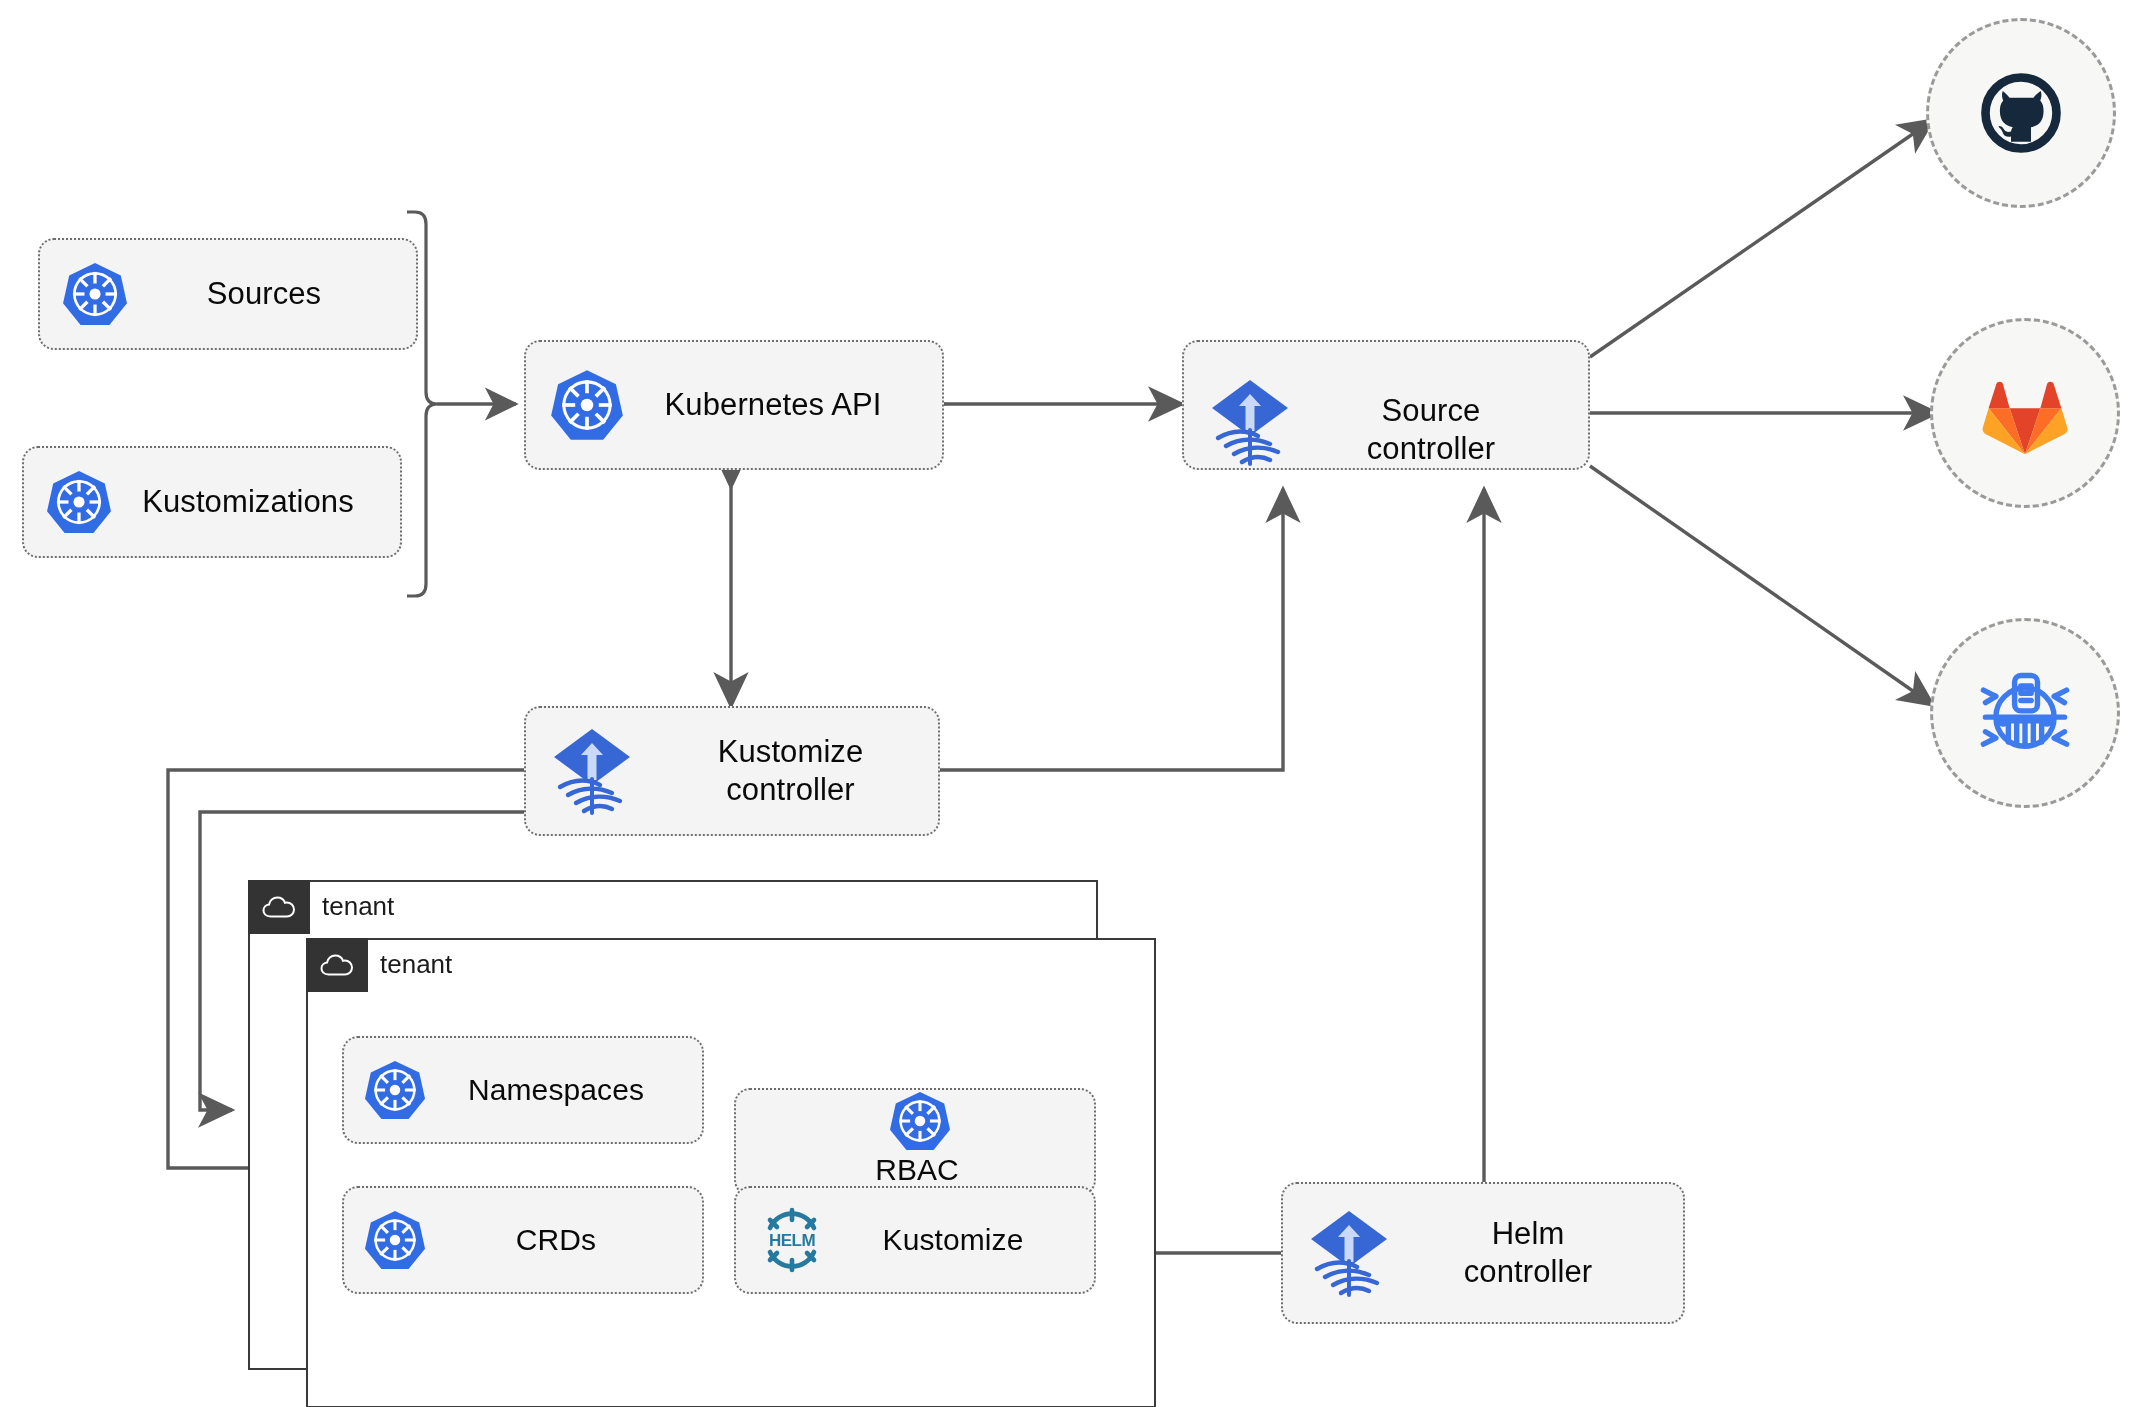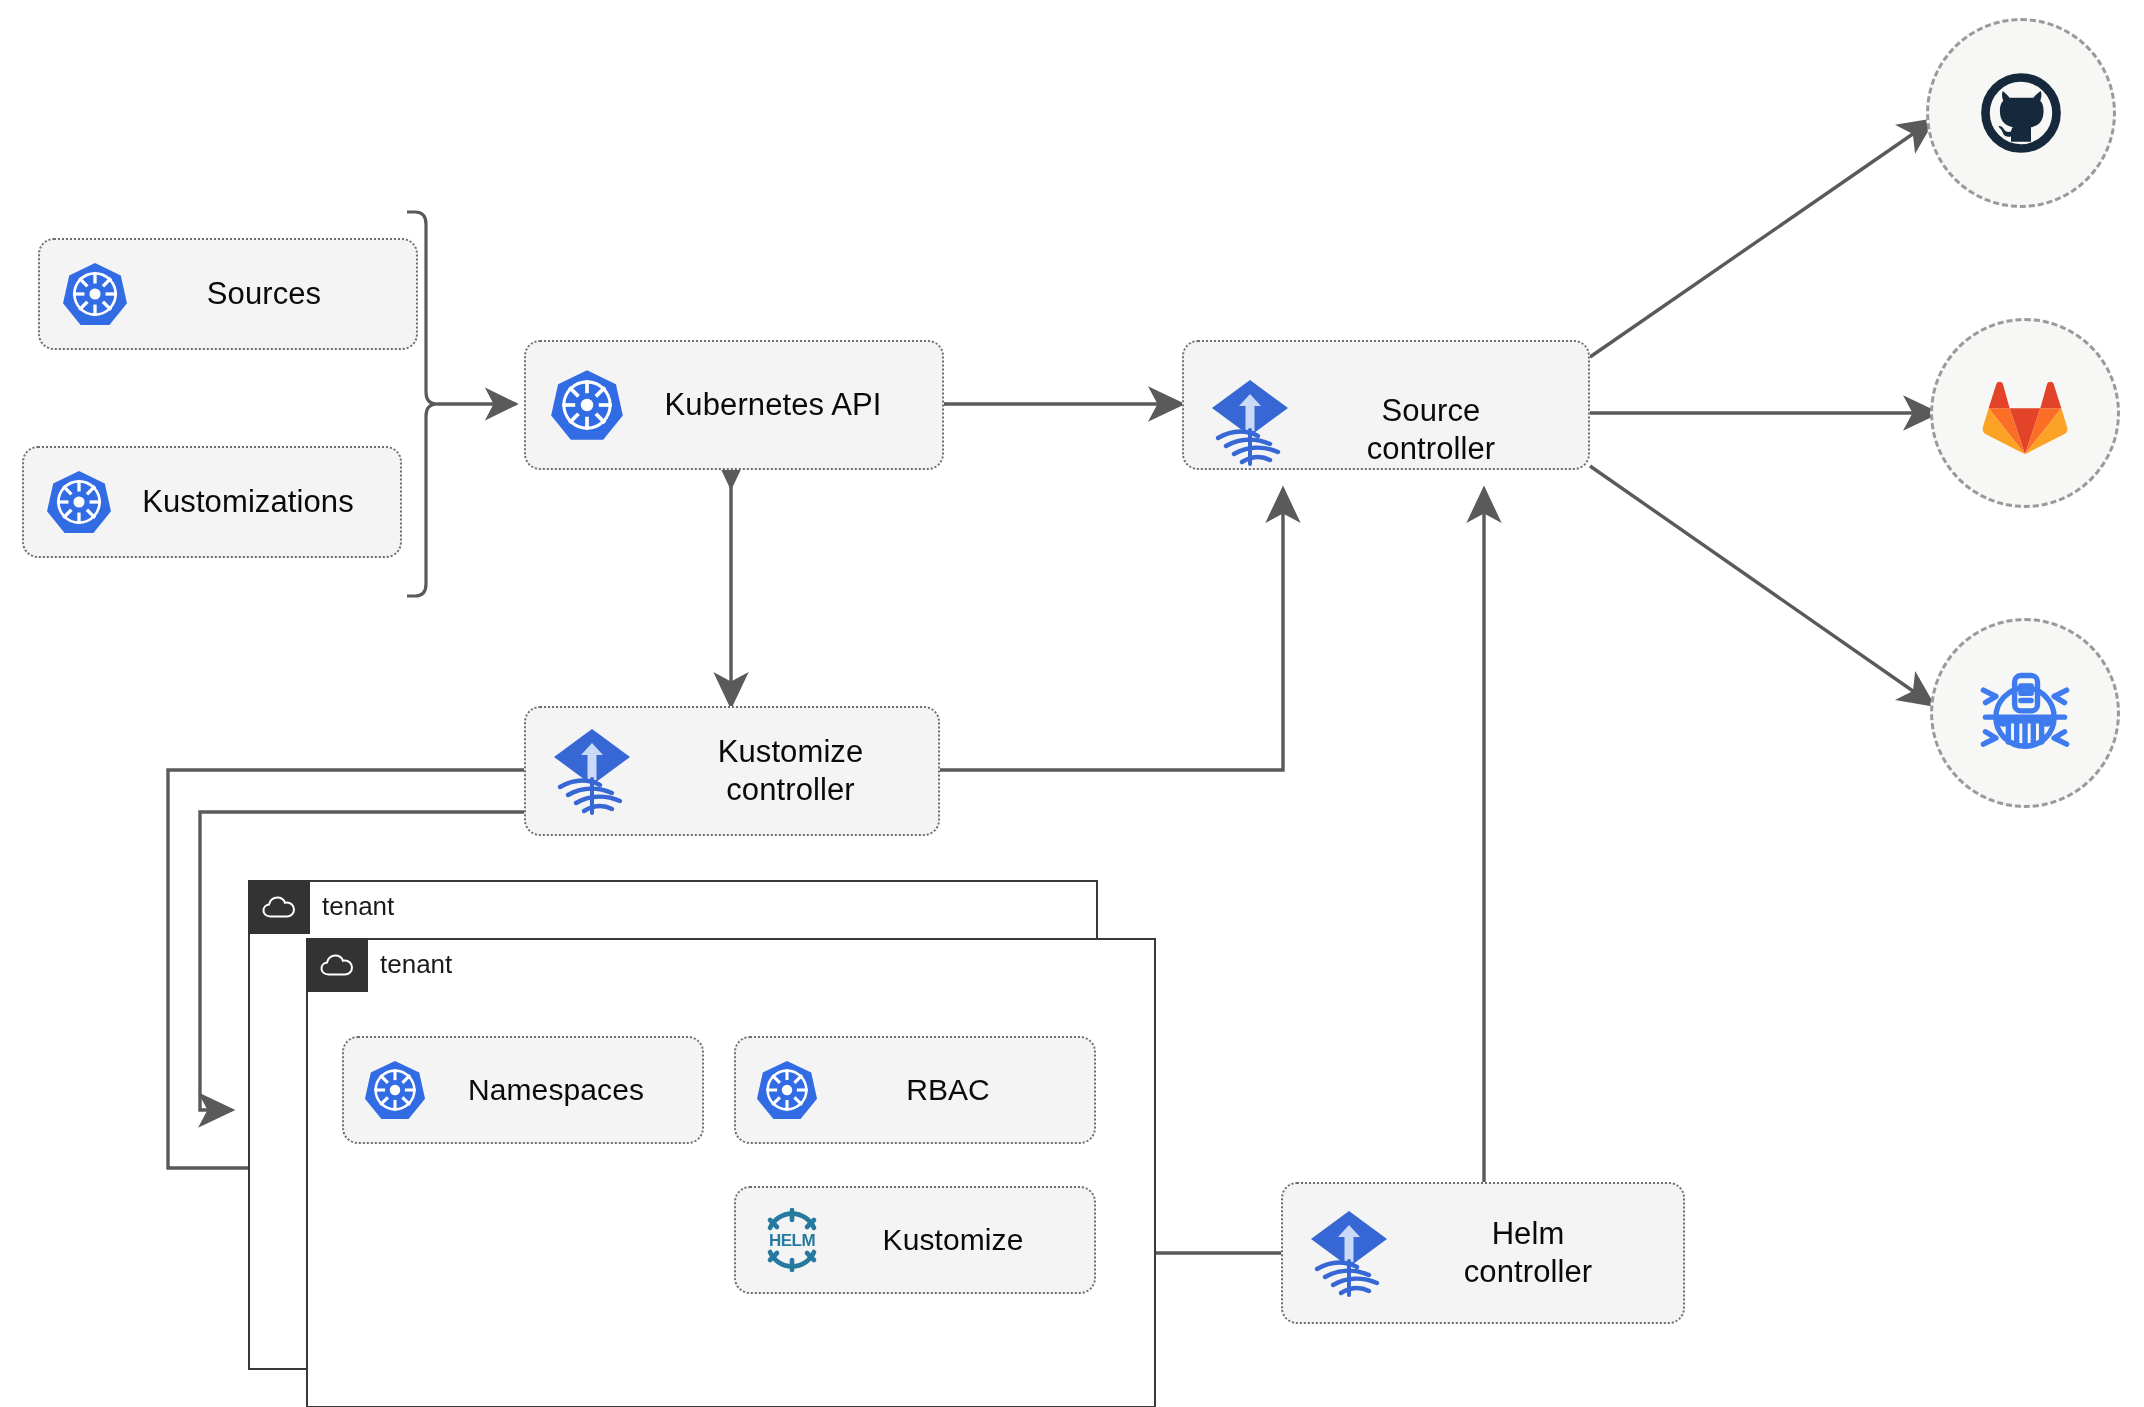--- a/index.html
+++ b/index.html
@@ -260,41 +260,61 @@
           <path d="M38.5 40.7 l2.3-2.3 l7.9 7.9 l-2.3 2.3 Z"></path>
           <path d="M46.4 15.5 l2.3 2.3 l-7.9 7.9 l-2.3-2.3 Z"></path>
           <path d="M23.5 38.4 l2.3 2.3 l-7.9 7.9 l-2.3-2.3 Z"></path>
           <circle cx="32" cy="32" r="20" fill="none" stroke="#ffffff" stroke-width="2.6"></circle>
         </g>
       </svg>
     </span>
     <span class="lbl">Namespaces</span>
   </div>
 
-  <div class="node small" style="left:734px; top:1036px; width:362px; height:108px; padding:0 10px 0 20px;">
+  <div class="node small" style="left:734px; top:1088px; width:362px; height:108px; padding:0 10px 0 20px;flex-direction:column;">
     <span class="ico">
       <svg class="svgicon" width="62" height="62" viewBox="0 0 64 64" aria-hidden="true">
         <path d="M32 2 L57 14 L63 41 L46 62 L18 62 L1 41 L7 14 Z" fill="#326ce5"></path>
         <g fill="#ffffff">
           <circle cx="32" cy="32" r="5.4"></circle>
           <path d="M30.4 10.6 h3.2 v11.2 h-3.2 Z"></path>
           <path d="M30.4 42.2 h3.2 v11.2 h-3.2 Z"></path>
           <path d="M10.6 30.4 h11.2 v3.2 h-11.2 Z"></path>
           <path d="M42.2 30.4 h11.2 v3.2 h-11.2 Z"></path>
           <path d="M15.6 17.8 l2.3-2.3 l7.9 7.9 l-2.3 2.3 Z"></path>
           <path d="M38.5 40.7 l2.3-2.3 l7.9 7.9 l-2.3 2.3 Z"></path>
           <path d="M46.4 15.5 l2.3 2.3 l-7.9 7.9 l-2.3-2.3 Z"></path>
           <path d="M23.5 38.4 l2.3 2.3 l-7.9 7.9 l-2.3-2.3 Z"></path>
           <circle cx="32" cy="32" r="20" fill="none" stroke="#ffffff" stroke-width="2.6"></circle>
         </g>
       </svg>
     </span>
     <span class="lbl">RBAC</span>
   </div>
 
+  <div class="node small" style="left:342px; top:1186px; width:362px; height:108px; padding:0 10px 0 20px;">
+    <span class="ico">
+      <svg class="svgicon" width="62" height="62" viewBox="0 0 64 64" aria-hidden="true">
+        <path d="M32 2 L57 14 L63 41 L46 62 L18 62 L1 41 L7 14 Z" fill="#326ce5"></path>
+        <g fill="#ffffff">
+          <circle cx="32" cy="32" r="5.4"></circle>
+          <path d="M30.4 10.6 h3.2 v11.2 h-3.2 Z"></path>
+          <path d="M30.4 42.2 h3.2 v11.2 h-3.2 Z"></path>
+          <path d="M10.6 30.4 h11.2 v3.2 h-11.2 Z"></path>
+          <path d="M42.2 30.4 h11.2 v3.2 h-11.2 Z"></path>
+          <path d="M15.6 17.8 l2.3-2.3 l7.9 7.9 l-2.3 2.3 Z"></path>
+          <path d="M38.5 40.7 l2.3-2.3 l7.9 7.9 l-2.3 2.3 Z"></path>
+          <path d="M46.4 15.5 l2.3 2.3 l-7.9 7.9 l-2.3-2.3 Z"></path>
+          <path d="M23.5 38.4 l2.3 2.3 l-7.9 7.9 l-2.3-2.3 Z"></path>
+          <circle cx="32" cy="32" r="20" fill="none" stroke="#ffffff" stroke-width="2.6"></circle>
+        </g>
+      </svg>
+    </span>
+    <span class="lbl">CRDs</span>
+  </div>
 
   <div class="node small" style="left:734px; top:1186px; width:362px; height:108px; padding:0 10px 0 20px;">
     <span class="ico">
       <svg class="svgicon" width="72" height="72" viewBox="0 0 72 72" aria-hidden="true">
         <g stroke="#277a9f" stroke-width="4.6" fill="none" stroke-linecap="round">
           <path d="M36 6 L36 16"></path>
           <path d="M36 56 L36 66"></path>
           <path d="M14 16 L21 23"></path>
           <path d="M58 16 L51 23"></path>
           <path d="M14 56 L21 49"></path>

